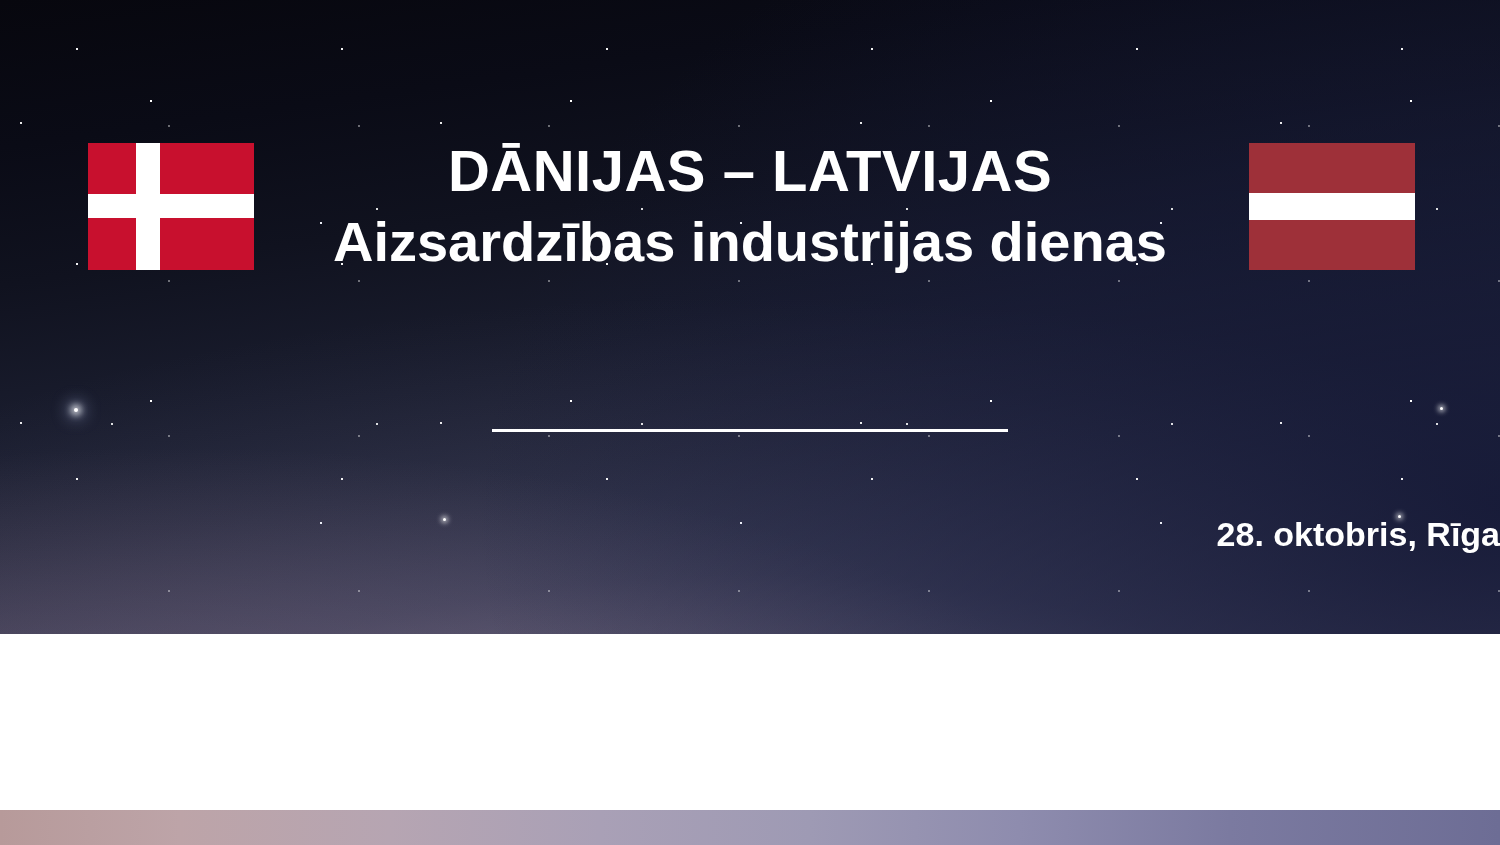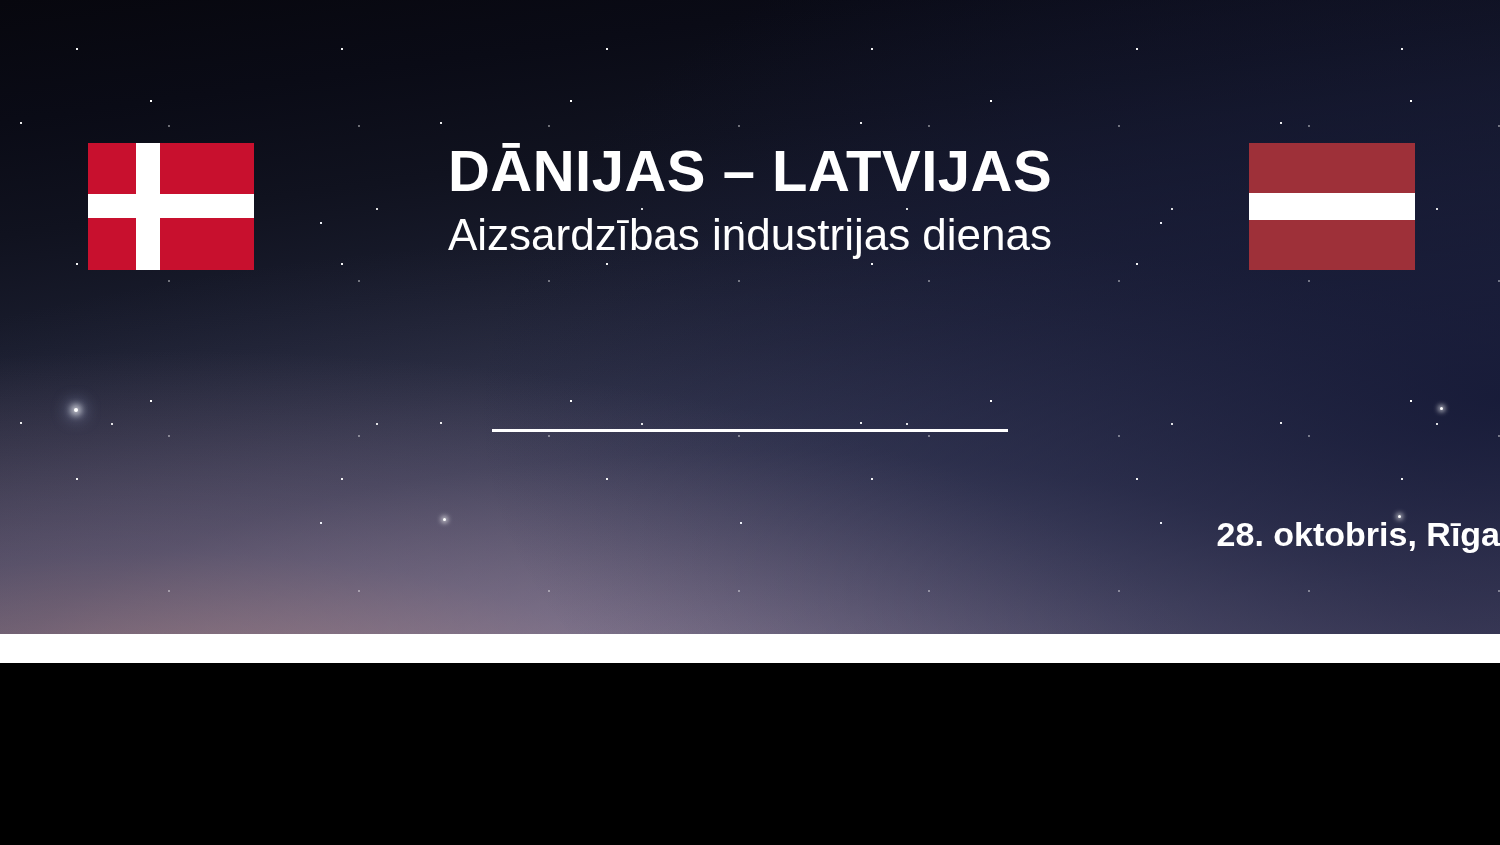--- a/index.html
+++ b/index.html
@@ -6,21 +6,21 @@
     margin: 0;
     padding: 0;
     background: #000;
   }
   body {
     font-family: "Liberation Sans", sans-serif;
   }
   #slide {
     position: relative;
     width: 1500px;
-    height: 663px;
+    height: 845px;
     overflow: hidden;
   }
 
   
   .sky {
     position: absolute;
     inset: 0;
     background:
       radial-gradient(120% 95% at 12% 108%, rgba(206,150,140,0.55) 0%, rgba(160,130,150,0.30) 26%, rgba(60,58,90,0.0) 58%),
       radial-gradient(130% 110% at 50% 112%, rgba(180,168,190,0.55) 0%, rgba(100,100,135,0.22) 40%, rgba(20,22,40,0) 70%),
@@ -136,22 +136,22 @@
   .title-main {
     color: #ffffff;
     font-size: 58px;
     font-weight: bold;
     letter-spacing: 0.5px;
     line-height: 1.08;
     margin: 0;
   }
   .title-sub {
     color: #ffffff;
-    font-size: 44px;
-    font-weight: 400;
+    font-size: 56px;
+    font-weight: 700;
     line-height: 1.18;
     margin: 6px 0 0 0;
   }
 
   .divider {
     position: absolute;
     left: 492px;
     top: 429px;
     width: 516px;
     height: 3px;

